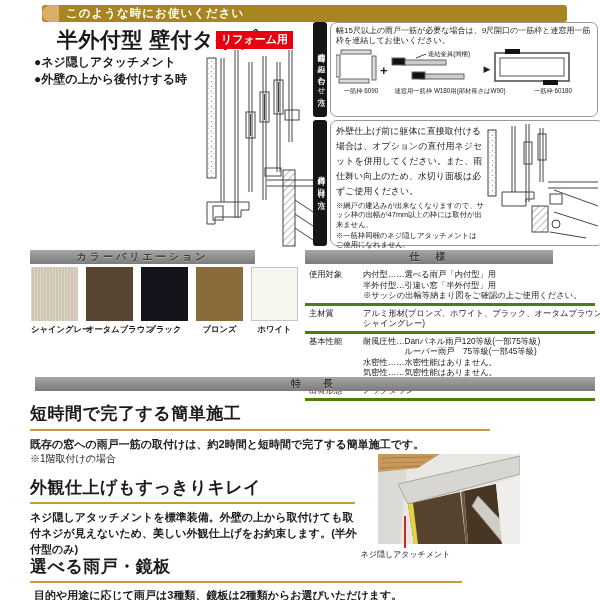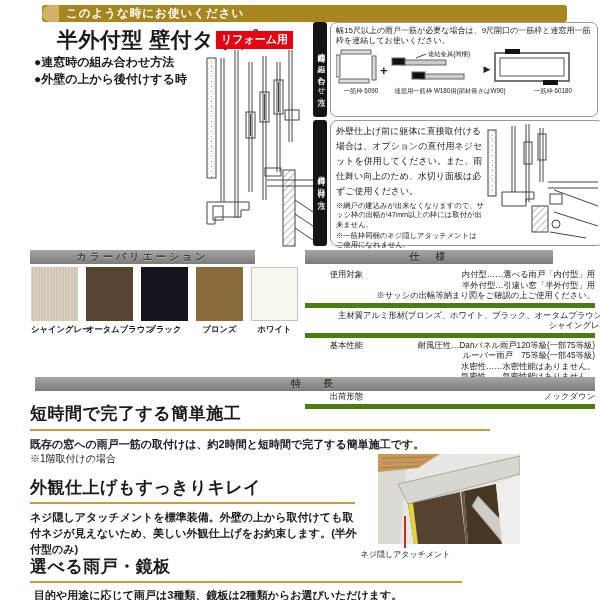--- a/index.html
+++ b/index.html
@@ -44,21 +44,21 @@
   .featbar{left:35px;top:377px;width:560px;letter-spacing:6px;}
   .swatches{left:31px;top:267px;display:flex;gap:8px;}
   .swatch-wrap{width:47px;text-align:center;}
   .swatch{width:47px;height:54px;box-sizing:border-box;}
   .swatch.stripes{background-image:repeating-linear-gradient(90deg,rgba(255,255,255,.28) 0 1px,rgba(0,0,0,0) 1px 3px);}
   .swatch.bordered{border:1px solid #c4c4c4;}
   .swatch-label{font-size:8.3px;font-weight:bold;margin-top:3px;white-space:nowrap;}
 
   
   .spec{left:305px;top:267px;width:290px;font-size:8.3px;}
-  .spec-row{display:flex;border-bottom:5px solid #4d7c0f;padding:2px 0;text-align:right;}
+  .spec-row{display:flex;border-bottom:3px solid #4d7c0f;padding:2px 0;}
   .spec-label{width:58px;flex:0 0 58px;padding-left:4px;box-sizing:border-box;}
   .spec-val{flex:1;line-height:10.5px;}
   .spec-val div{white-space:nowrap;}
 
   
   .feat-h{font-size:17px;font-weight:bold;letter-spacing:.5px;}
   .gold-line{height:2px;background:#c59a40;}
   .feat-p{font-size:11px;font-weight:bold;}
   .feat-note{font-size:10px;}
   .caption{font-size:8px;text-align:center;}
@@ -69,21 +69,21 @@
 
 <div id="page">
 
   <div class="abs hdr-bar"></div>
   <div class="abs hdr-cap"></div>
   <div class="abs hdr-text">このような時にお使いください</div>
 
   <div class="abs page-title">半外付型 壁付タイプ</div>
   <div class="abs badge">リフォーム用</div>
   <div class="abs bullets">
-    <div>●連窓時の組み合わせ方法</div>
+    <div>●ネジ隠しアタッチメント</div>
     <div>●外壁の上から後付けする時</div>
   </div>
 
   <svg class="abs" style="left:205px;top:50px;" width="108" height="198" viewBox="0 0 108 198">
     <defs>
       <pattern id="hatch" width="5" height="5" patternUnits="userSpaceOnUse" patternTransform="rotate(45)">
         <line x1="0" y1="0" x2="0" y2="5" stroke="#777" stroke-width="1"></line>
       </pattern>
       <pattern id="speck" width="5" height="5" patternUnits="userSpaceOnUse">
         <circle cx="1.5" cy="1.5" r=".7" fill="#999"></circle>

